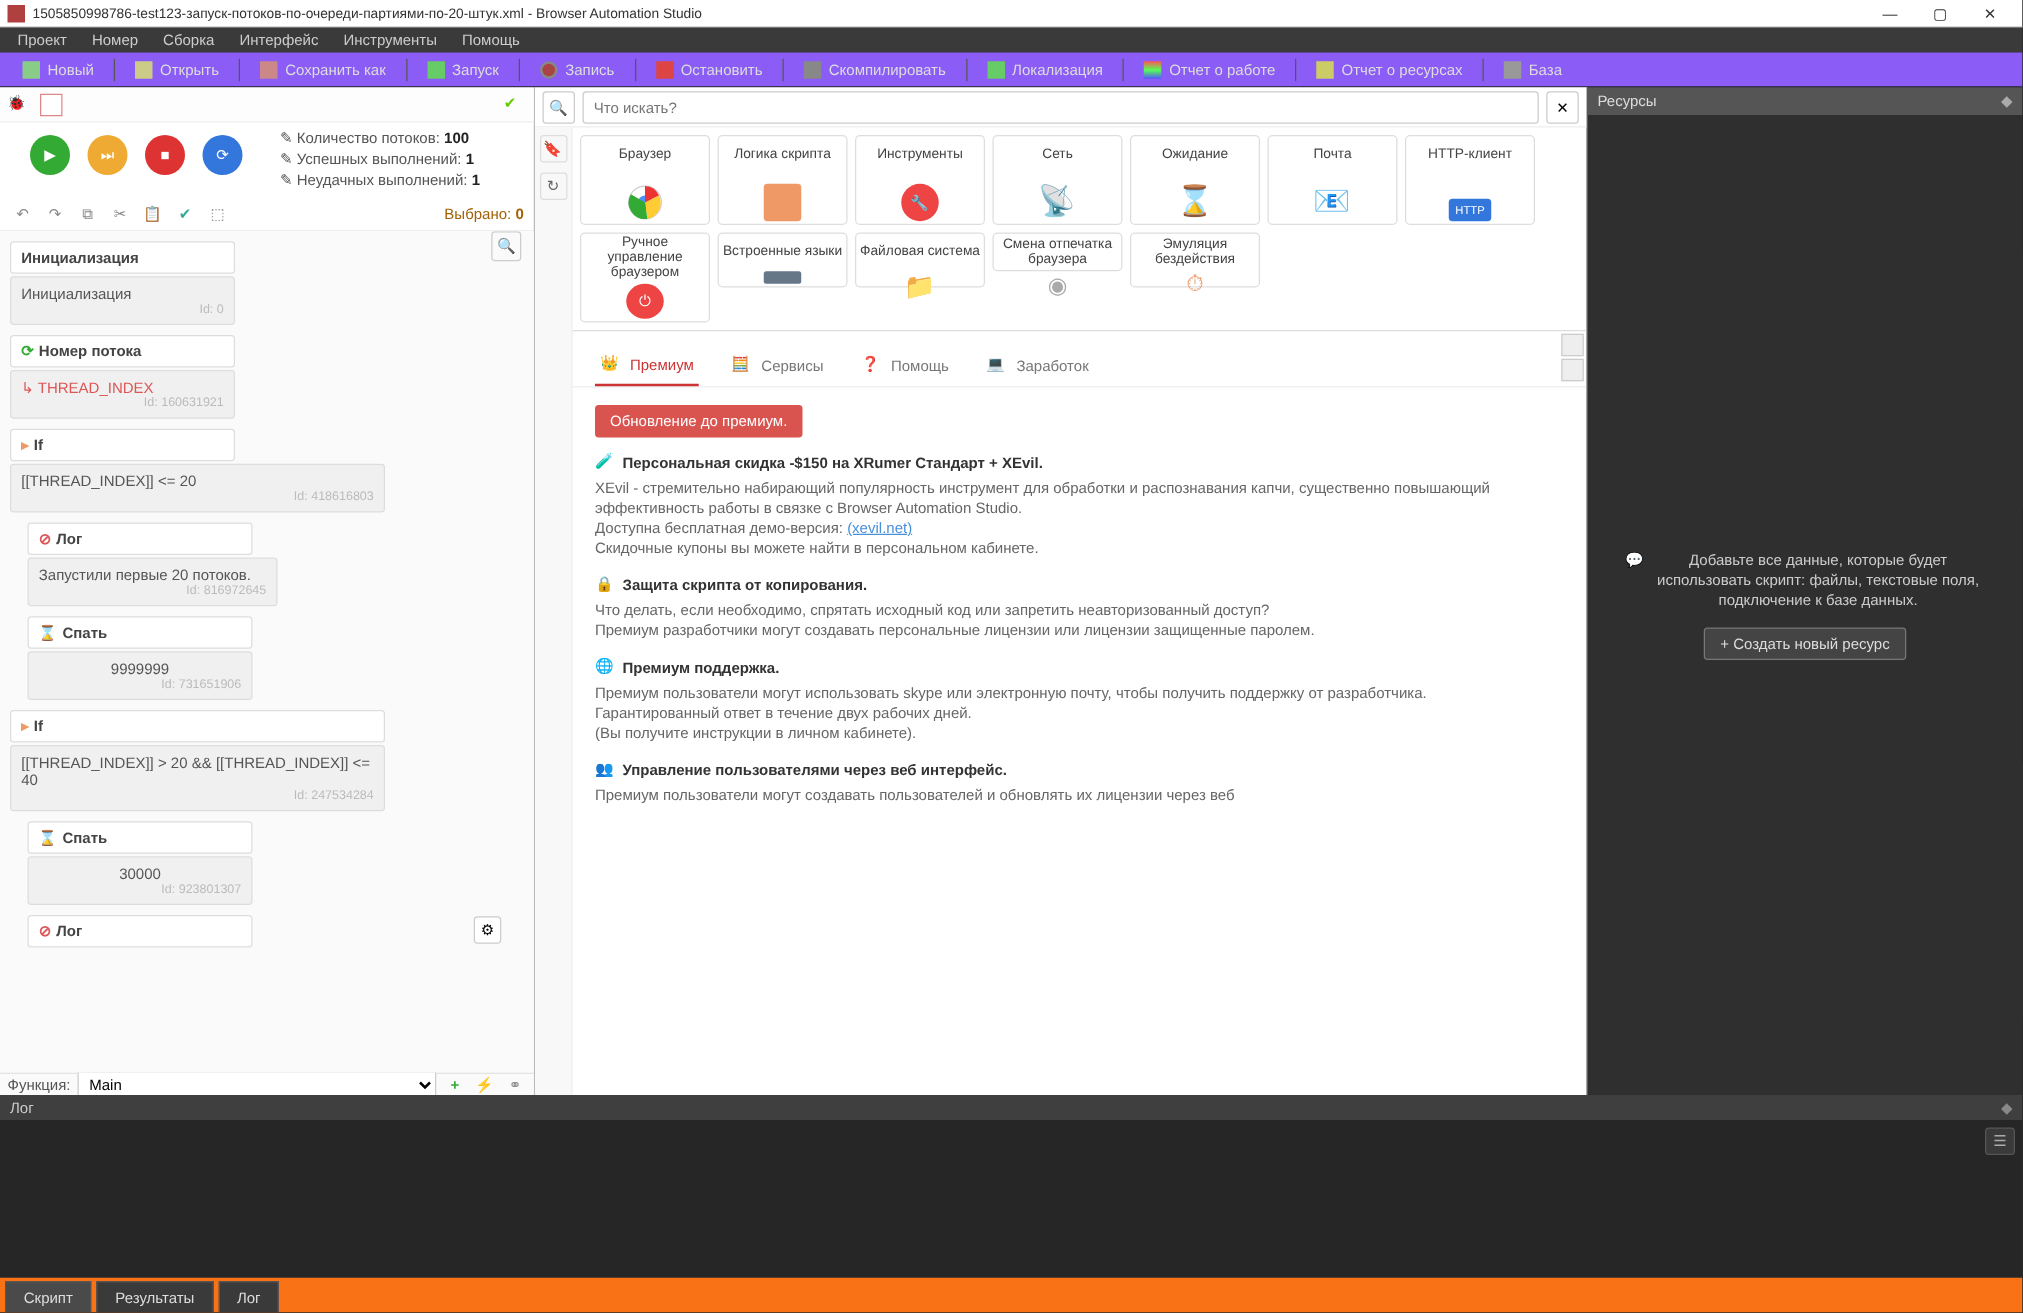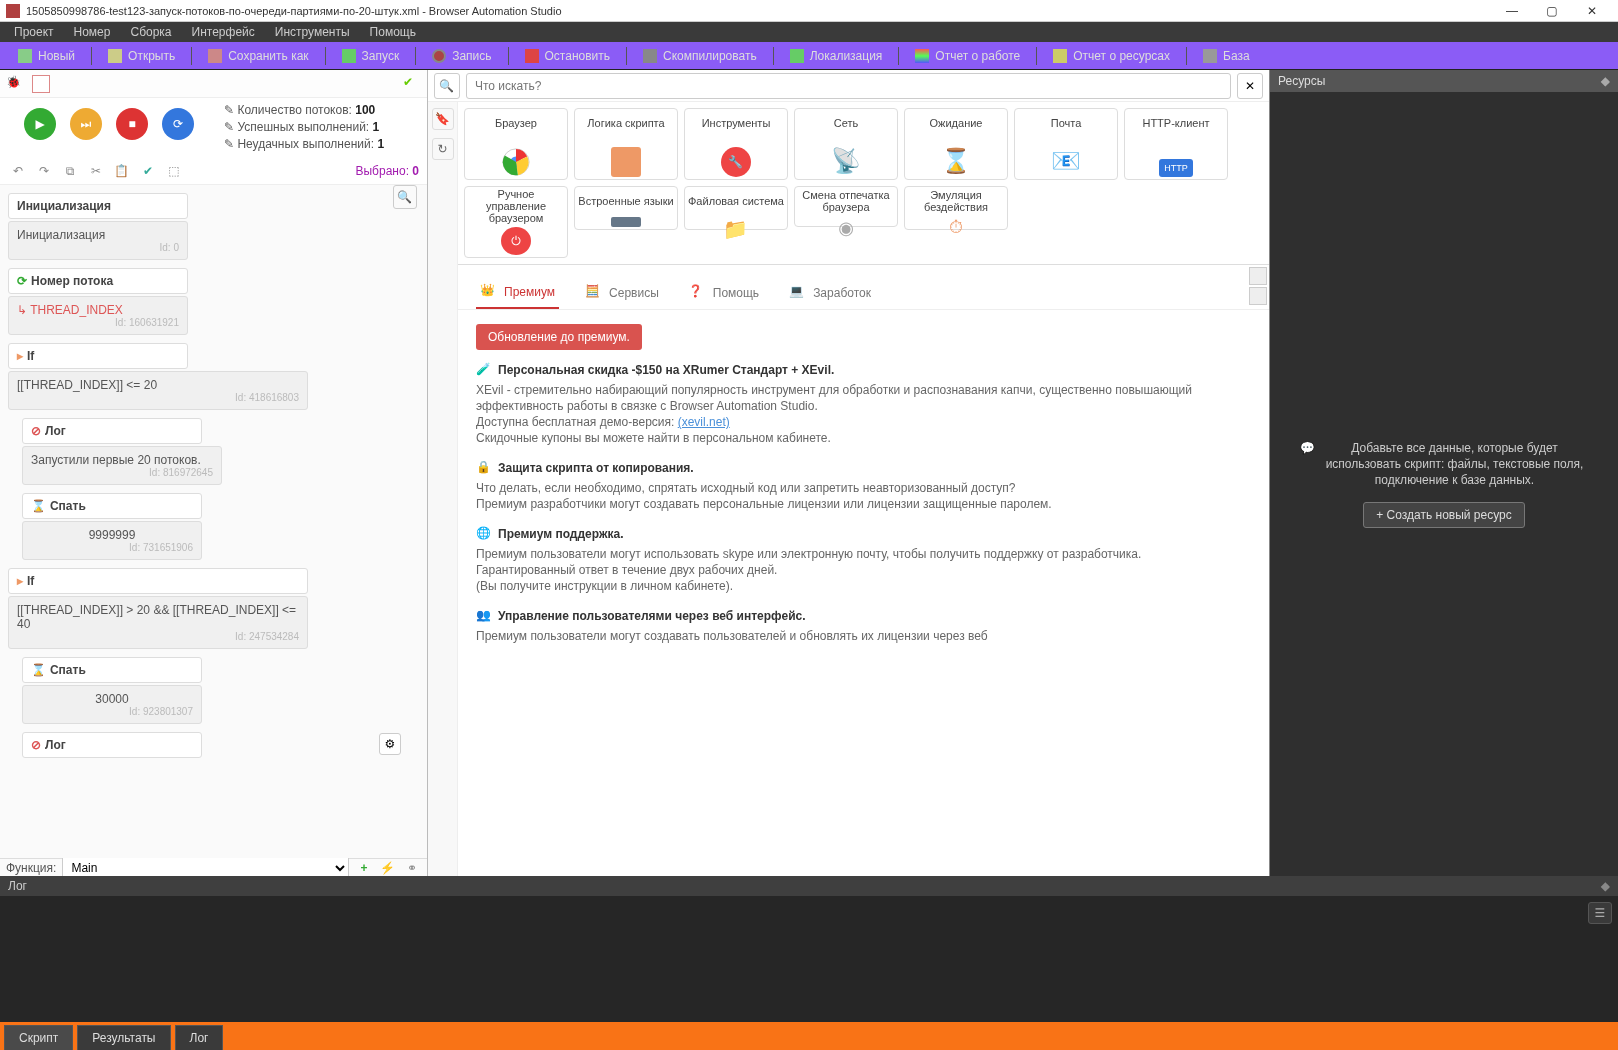--- a/index.html
+++ b/index.html
@@ -32,21 +32,21 @@
 .chk { margin-left: auto; width: 18px; height: 18px; color: #6c0; }
 
 .stats-row { display: flex; padding: 4px 6px; }
 .run-controls { display: flex; gap: 14px; padding: 6px 18px; }
 .run-btn { width: 32px; height: 32px; border-radius: 16px; display: flex; align-items: center; justify-content: center; cursor: pointer; }
 .stats { flex: 1; padding-left: 12px; font-size: 11px; color: #555; line-height: 17px; }
 .stats b { color: #222; }
 
 .toolbar2 { height: 28px; display: flex; align-items: center; padding: 0 8px; gap: 6px; border-bottom: 1px solid #eee; }
 .toolbar2 .ico2 { width: 20px; height: 20px; display: flex; align-items: center; justify-content: center; cursor: pointer; color: #888; }
-.toolbar2 .sel { margin-left: auto; color: #a21caf; }
+.toolbar2 .sel { margin-left: auto; color: #a16207; }
 
 .script-area { flex: 1; overflow: auto; padding: 8px; background: #fafafa; position: relative; }
 .script-area::-webkit-scrollbar { width: 16px; }
 .script-area::-webkit-scrollbar-thumb { background: #bbb; }
 .block { background: #fff; border: 1px solid #ddd; border-radius: 3px; margin-bottom: 8px; padding: 5px 8px; font-size: 11px; position: relative; width: 180px; }
 .block.lvl1 { margin-left: 14px; }
 .block .bh { font-weight: bold; color: #444; display:flex; align-items:center; gap:4px; }
 .block-body { background:#f0f0f0; border:1px solid #ddd; border-radius:3px; margin:-6px 0 8px 0; padding:6px 8px; font-size:11px; color:#555; width:180px; }
 .block-body.lvl1 { margin-left: 14px; }
 .block-body .bid { color:#bbb; font-size:10px; text-align:right; }
@@ -378,21 +378,21 @@
               <div class="ticon ci" style="background:#e44;color:#fff;display:flex;align-items:center;justify-content:center">⏻</div>
             </div>
           <div class="tile" style="height:44px">
               <div class="tlabel">Встроенные языки</div>
               <div class="ticon" style="background:#678;height:14px;border-radius:2px"></div>
             </div>
           <div class="tile" style="height:44px">
               <div class="tlabel">Файловая система</div>
               <div class="ticon" style="font-size:20px">📁</div>
             </div>
-          <div class="tile" style="height:41px">
+          <div class="tile" style="height:31px">
               <div class="tlabel">Смена отпечатка браузера</div>
               <div class="ticon" style="font-size:18px;color:#aaa">◉</div>
             </div>
           <div class="tile" style="height:44px">
               <div class="tlabel">Эмуляция бездействия</div>
               <div class="ticon" style="font-size:18px;color:#e96">⏱</div>
             </div>
         </div>
 
         <div class="premium-box">

